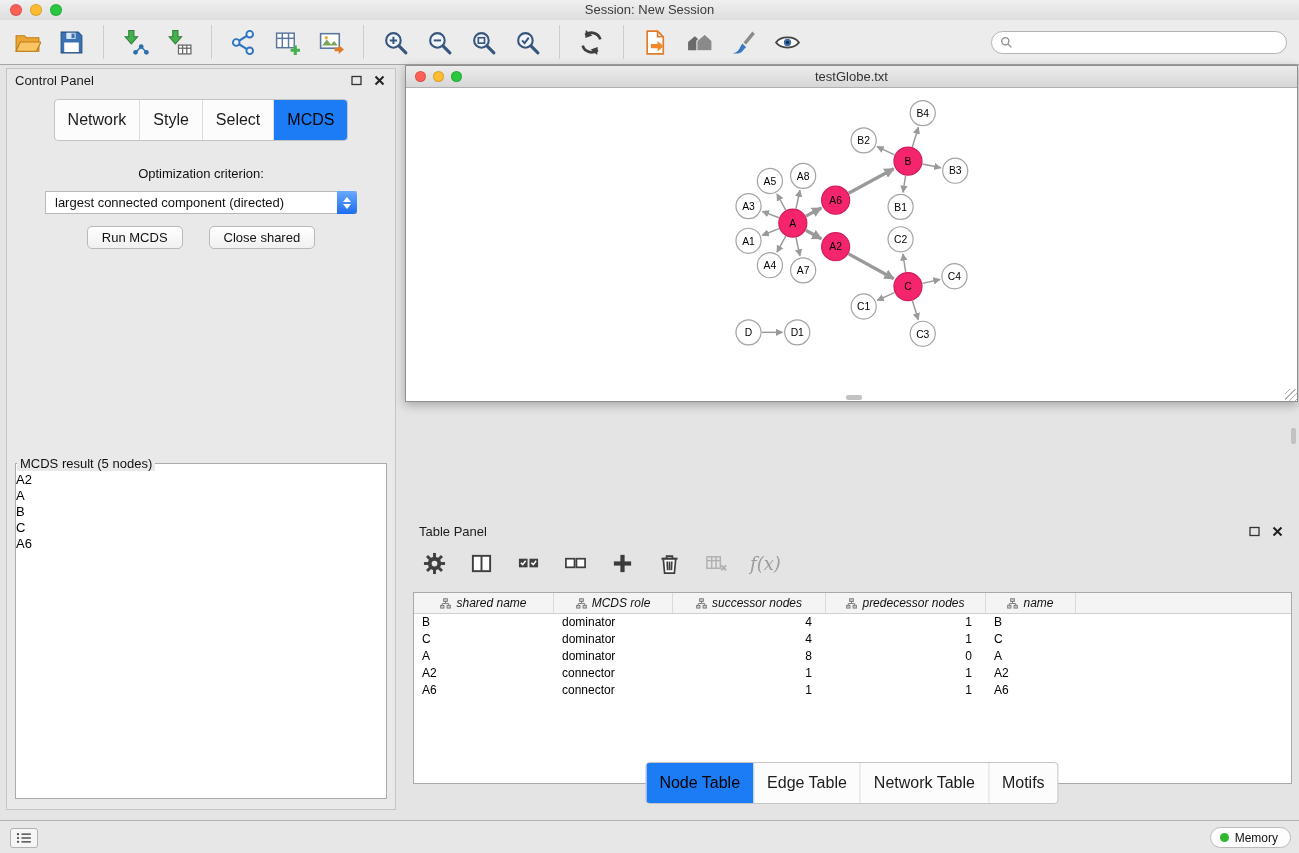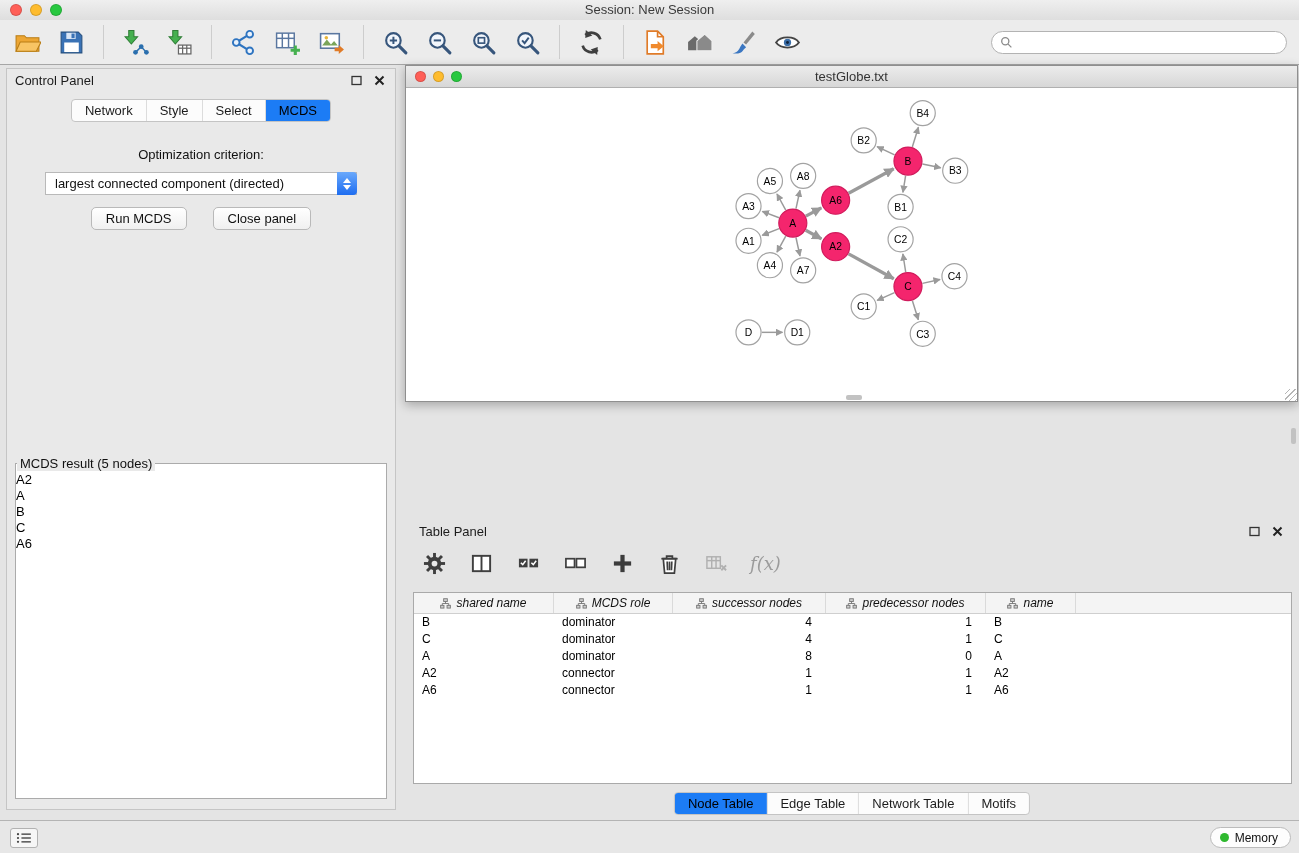--- a/index.html
+++ b/index.html
@@ -26,21 +26,21 @@
   .searchbox input{border:none;outline:none;flex:1;font-size:13px;background:transparent;font-family:inherit;}
   
   .control-panel{position:absolute;left:6px;top:68px;width:390px;bottom:43px;
     background:#e9e9e9;border:1px solid #c5c5c5;box-sizing:border-box;}
   .panel-header{height:22px;display:flex;align-items:center;padding:0 8px;font-size:13px;color:#1c1c1c;}
   .panel-header .spacer{flex:1;}
   .phbtn{width:16px;height:16px;margin-left:7px;display:flex;align-items:center;justify-content:center;background:none;border:none;padding:0;}
   .phbtn svg{width:11px;height:11px;}
   .tabs-center{display:flex;justify-content:center;margin-top:8px;}
   .segbar{display:inline-flex;background:#fcfcfc;border:1px solid #c4c4c4;border-radius:4px;overflow:hidden;}
-  .segbar .seg{padding:3px 13px;font-size:13px;color:#1c1c1c;border-left:1px solid #dcdcdc;white-space:nowrap;}
+  .segbar .seg{padding:11px 13px;font-size:16px;color:#1c1c1c;border-left:1px solid #dcdcdc;white-space:nowrap;}
   .segbar .seg:first-child{border-left:none;}
   .segbar .seg.active{background:var(--accent,#1c7cf5);color:#000000;}
   .opt-label{text-align:center;margin-top:25px;font-size:13px;color:#111;}
   .dropdown{margin:10px auto 0;width:312px;height:23px;background:#fff;border:1px solid #b9b9b9;
     border-radius:0;position:relative;font-size:13px;line-height:21px;padding-left:9px;box-sizing:border-box;color:#111;}
   .dd-cap{position:absolute;right:-1px;top:-1px;bottom:-1px;width:20px;border-radius:0 4px 4px 0;
     background:linear-gradient(#6aa9fc,#1e6df0);display:flex;flex-direction:column;align-items:center;justify-content:center;gap:2px;}
   .btn-row{display:flex;justify-content:center;gap:26px;margin-top:12px;}
   .mbtn{height:23px;padding:0 14px;background:linear-gradient(#ffffff,#f0f0f0);
     border:1px solid #b9b9b9;border-radius:5px;font-size:13px;color:#111;font-family:inherit;}
@@ -70,21 +70,21 @@
   .fx{font-family:"DejaVu Serif",serif;font-style:italic;color:#9b9b9b;font-size:18px;}
   .table-wrap{position:absolute;left:8px;right:7px;top:72px;height:192px;background:#fff;
     border:1px solid #a9a9a9;overflow:hidden;box-sizing:border-box;}
   .trow{display:grid;grid-template-columns:140px 119px 153px 160px 90px 1fr;}
   .thead{background:#f4f4f4;border-bottom:1px solid #cfcfcf;height:20px;}
   .th{display:flex;align-items:center;justify-content:center;gap:5px;border-right:1px solid #dadada;
     font-size:12px;color:#111;overflow:hidden;white-space:nowrap;font-style:italic;}
   .th svg{width:11px;height:11px;flex:none;}
   .td{padding:1px 8px;height:15px;line-height:14px;font-size:12px;color:#000;overflow:hidden;white-space:nowrap;}
   .td.r{text-align:right;padding-right:14px;}
-  .tp-tabs{position:absolute;bottom:3px;left:50%;transform:translateX(-50%);margin-top:48px;}
+  .tp-tabs{position:absolute;bottom:14px;left:50%;transform:translateX(-50%);margin-top:48px;}
   
   .status-bar{position:absolute;left:0;right:0;bottom:0;height:33px;background:#e7e7e7;
     border-top:1px solid #b4b4b4;box-sizing:border-box;}
   .list-btn{position:absolute;left:10px;top:7px;width:28px;height:20px;background:#f6f6f6;
     border:1px solid #b2b2b2;border-radius:3px;display:flex;align-items:center;justify-content:center;padding:0;}
   .list-btn svg{width:16px;height:12px;}
   .memory-btn{position:absolute;right:8px;top:6px;height:21px;background:#fdfdfd;border:1px solid #bbb;
     border-radius:11px;display:flex;align-items:center;gap:6px;padding:0 12px 0 9px;font-size:12px;color:#111;font-family:inherit;}
   .dot{width:9px;height:9px;border-radius:50%;background:var(--memdot,#2eb82e);}
 </style>
@@ -272,21 +272,21 @@
         <svg width="8" height="5" viewBox="0 0 8 5">
             <path d="M4 0L8 5H0z" fill="#fff"></path>
           </svg>
         <svg width="8" height="5" viewBox="0 0 8 5">
             <path d="M4 5L0 0h8z" fill="#fff"></path>
           </svg>
       </span>
     </div>
     <div class="btn-row">
       <button class="mbtn">Run MCDS</button>
-      <button class="mbtn">Close panel</button>
+      <button class="mbtn">Close shared</button>
     </div>
     <fieldset class="result-fieldset">
       <legend>MCDS result (5 nodes)</legend>
       <div id="result-list">
           <div>A2</div>
           <div>A</div>
           <div>B</div>
           <div>C</div>
           <div>A6</div>
         </div>

